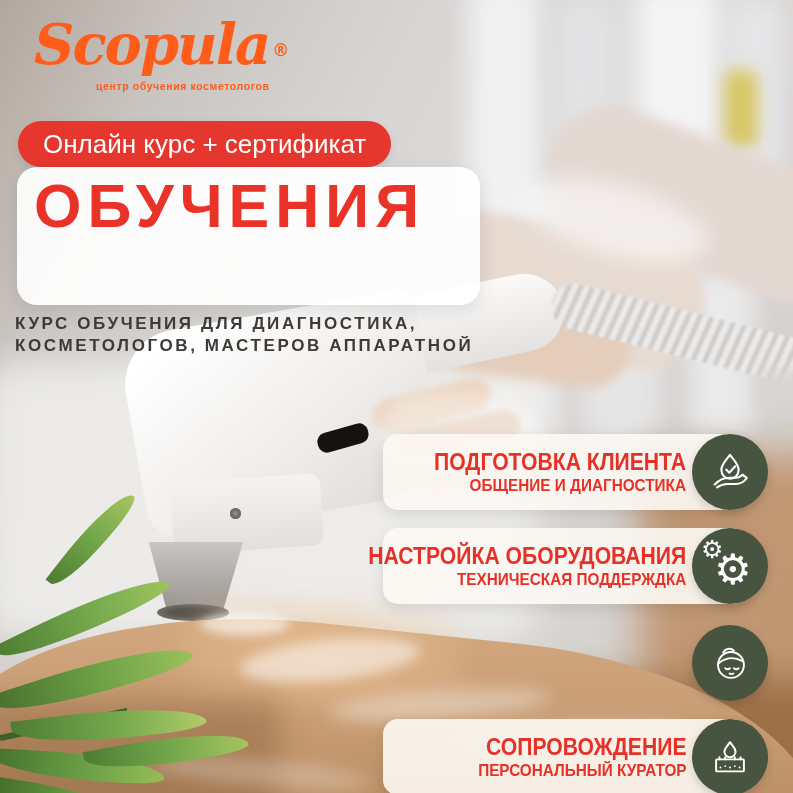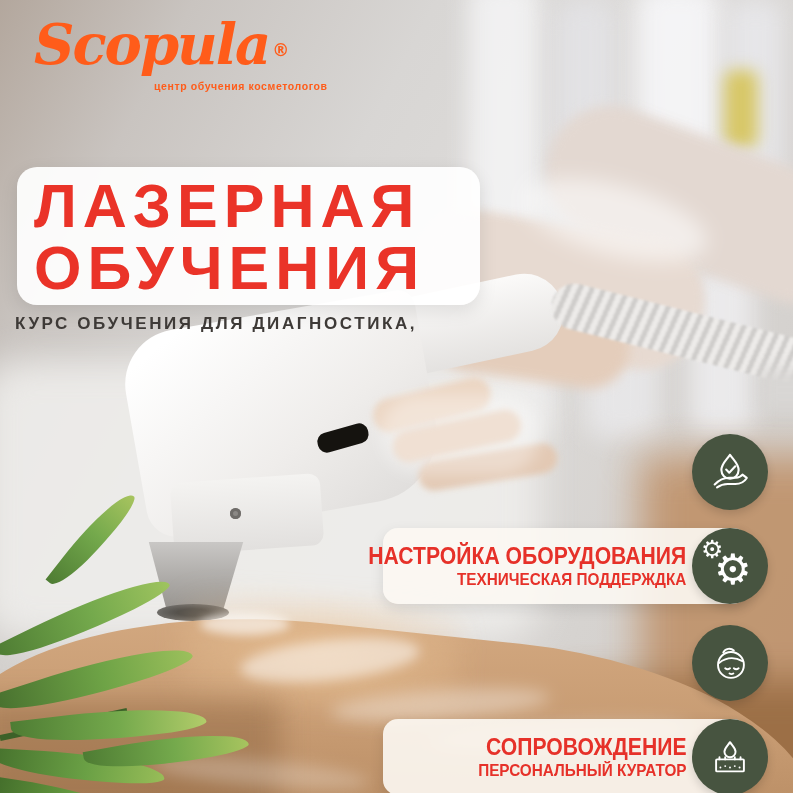--- a/index.html
+++ b/index.html
@@ -15,21 +15,21 @@
   .blur5{filter:blur(5px);} .blur3{filter:blur(3px);} .blur14{filter:blur(14px);}
   .blur18{filter:blur(18px);} .blur20{filter:blur(20px);} .blur10{filter:blur(10px);}
   
   .logo{left:34px;top:6px;width:300px;color:#ff5c1a;}
   .logo-script{
     font-family:"DejaVu Serif",serif;font-style:italic;font-weight:bold;
     font-size:56px;letter-spacing:-2px;line-height:76px;
   }
   .logo-reg{font-family:"DejaVu Sans",sans-serif;font-size:17px;font-style:normal;vertical-align:8px;margin-left:3px;}
   .logo-tagline{
-    display:block;margin:-8px 0 0 120px;font-size:10.5px;font-weight:bold;
+    display:block;margin:-8px 0 0 62px;font-size:10.5px;font-weight:bold;
     letter-spacing:0.6px;color:#ff5c1a;
   }
   
   .badge{
     left:18px;top:121px;height:46px;line-height:46px;padding:0 25px;
     background:#e6372e;border-radius:24px;color:#fff;font-size:26px;
     box-shadow:0 4px 10px rgba(0,0,0,.10);
   }
   
   .title-card{
@@ -127,30 +127,37 @@
     <div class="abs" style="left:-10px;top:748px;width:175px;height:28px;background:linear-gradient(95deg,#45702c,#6aa045 55%,#98bd58);border-radius:0 100% 30% 100%;transform:rotate(3deg);transform-origin:0 50%;"></div>
     <div class="abs" style="left:85px;top:752px;width:165px;height:27px;background:linear-gradient(95deg,#4e7c33,#74a94c 55%,#a8c45f);border-radius:0 100% 30% 100%;transform:rotate(-10deg);transform-origin:0 50%;"></div>
     <div class="abs" style="left:-15px;top:775px;width:150px;height:26px;background:linear-gradient(95deg,#3f6828,#63973e 55%,#8fb351);border-radius:0 100% 30% 100%;transform:rotate(9deg);transform-origin:0 50%;"></div>
   </div>
 
   <div class="abs logo">
     <span class="logo-script"><span>Scopula</span><span class="logo-reg">®</span></span>
     <span class="logo-tagline">центр обучения косметологов</span>
   </div>
 
+  <div class="abs badge">Онлайн курс + сертификат</div>
 
   <div class="abs title-card">
-    <span class="title-line">ЛАЗЕРНАЯ</span>
     <span class="title-line">ОБУЧЕНИЯ</span>
   </div>
 
   <div class="abs subtitle">
     <span>КУРС ОБУЧЕНИЯ ДЛЯ ДИАГНОСТИКА,</span>
-  </div>
-
+    <span>КОСМЕТОЛОГОВ, МАСТЕРОВ АППАРАТНОЙ</span>
+  </div>
+
+  <div class="abs card" style="top:434px;">
+    <div class="card-text">
+      <span class="card-title">ПОДГОТОВКА КЛИЕНТА</span>
+      <span class="card-sub">ОБЩЕНИЕ И ДИАГНОСТИКА</span>
+    </div>
+  </div>
   <div class="icon-circle" style="top:434px;">
     <svg width="46" height="46" viewBox="0 0 48 48" fill="none" stroke="#ffffff" stroke-width="2.2" stroke-linecap="round" stroke-linejoin="round">
       <path d="M24 6 C20.5 11.5 15 15.5 15 22 a9 9 0 0 0 18 0 C33 15.5 27.5 11.5 24 6 Z"></path>
       <path d="M20 21.5 l3.2 3.2 L29.5 18"></path>
       <path d="M8 37 q7 -7 15 -7 h7 a9 9 0 0 0 7 -3.2 l4.5 3.4 q-4 6.3 -12 6.3 h-8 q-6 0 -11 3.5"></path>
     </svg>
   </div>
 
   <div class="abs card" style="top:528px;">
     <div class="card-text">

